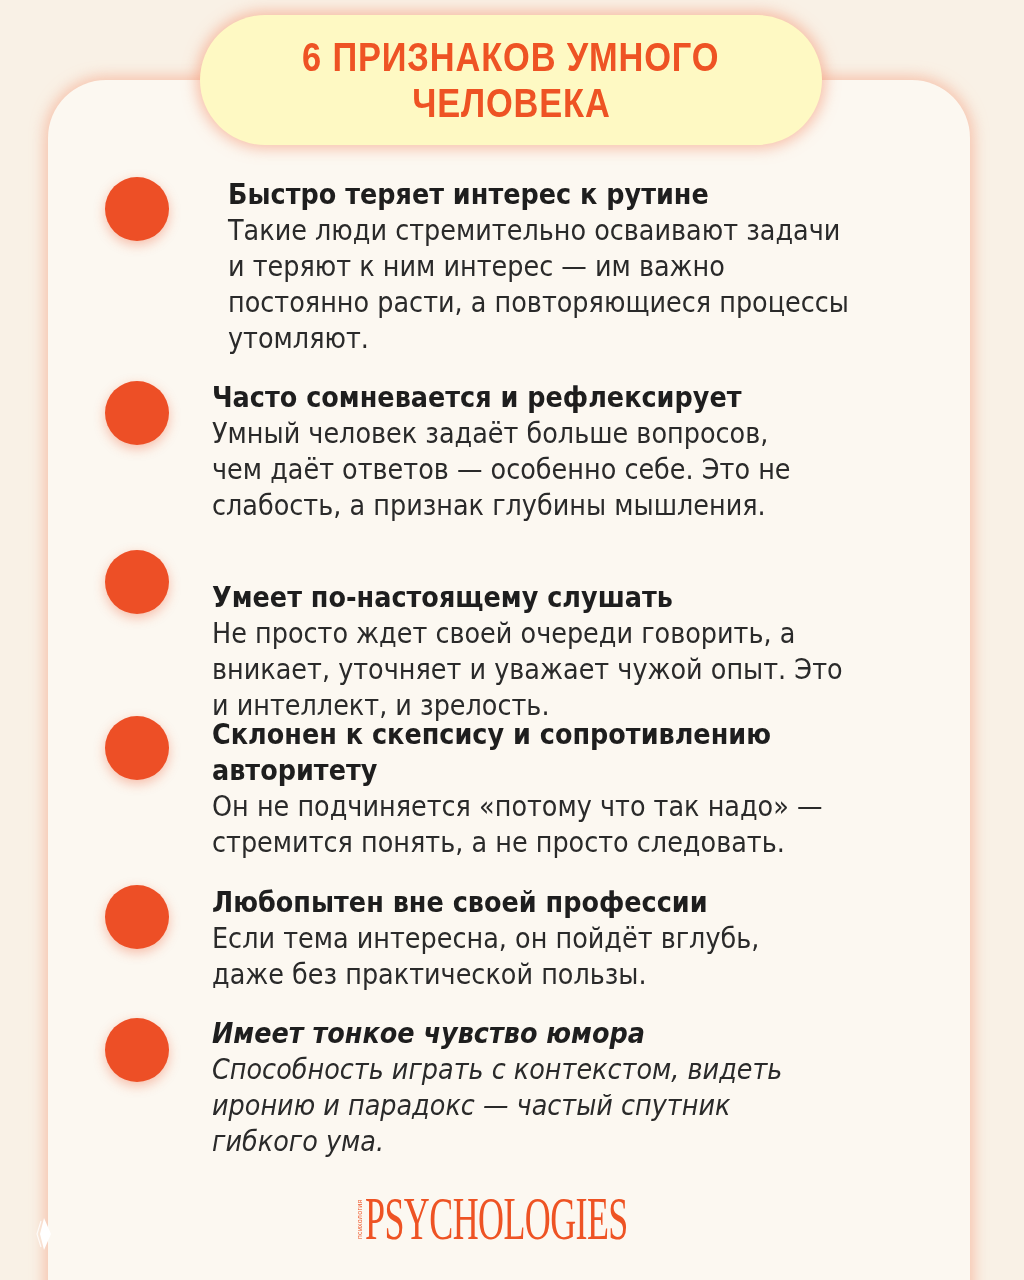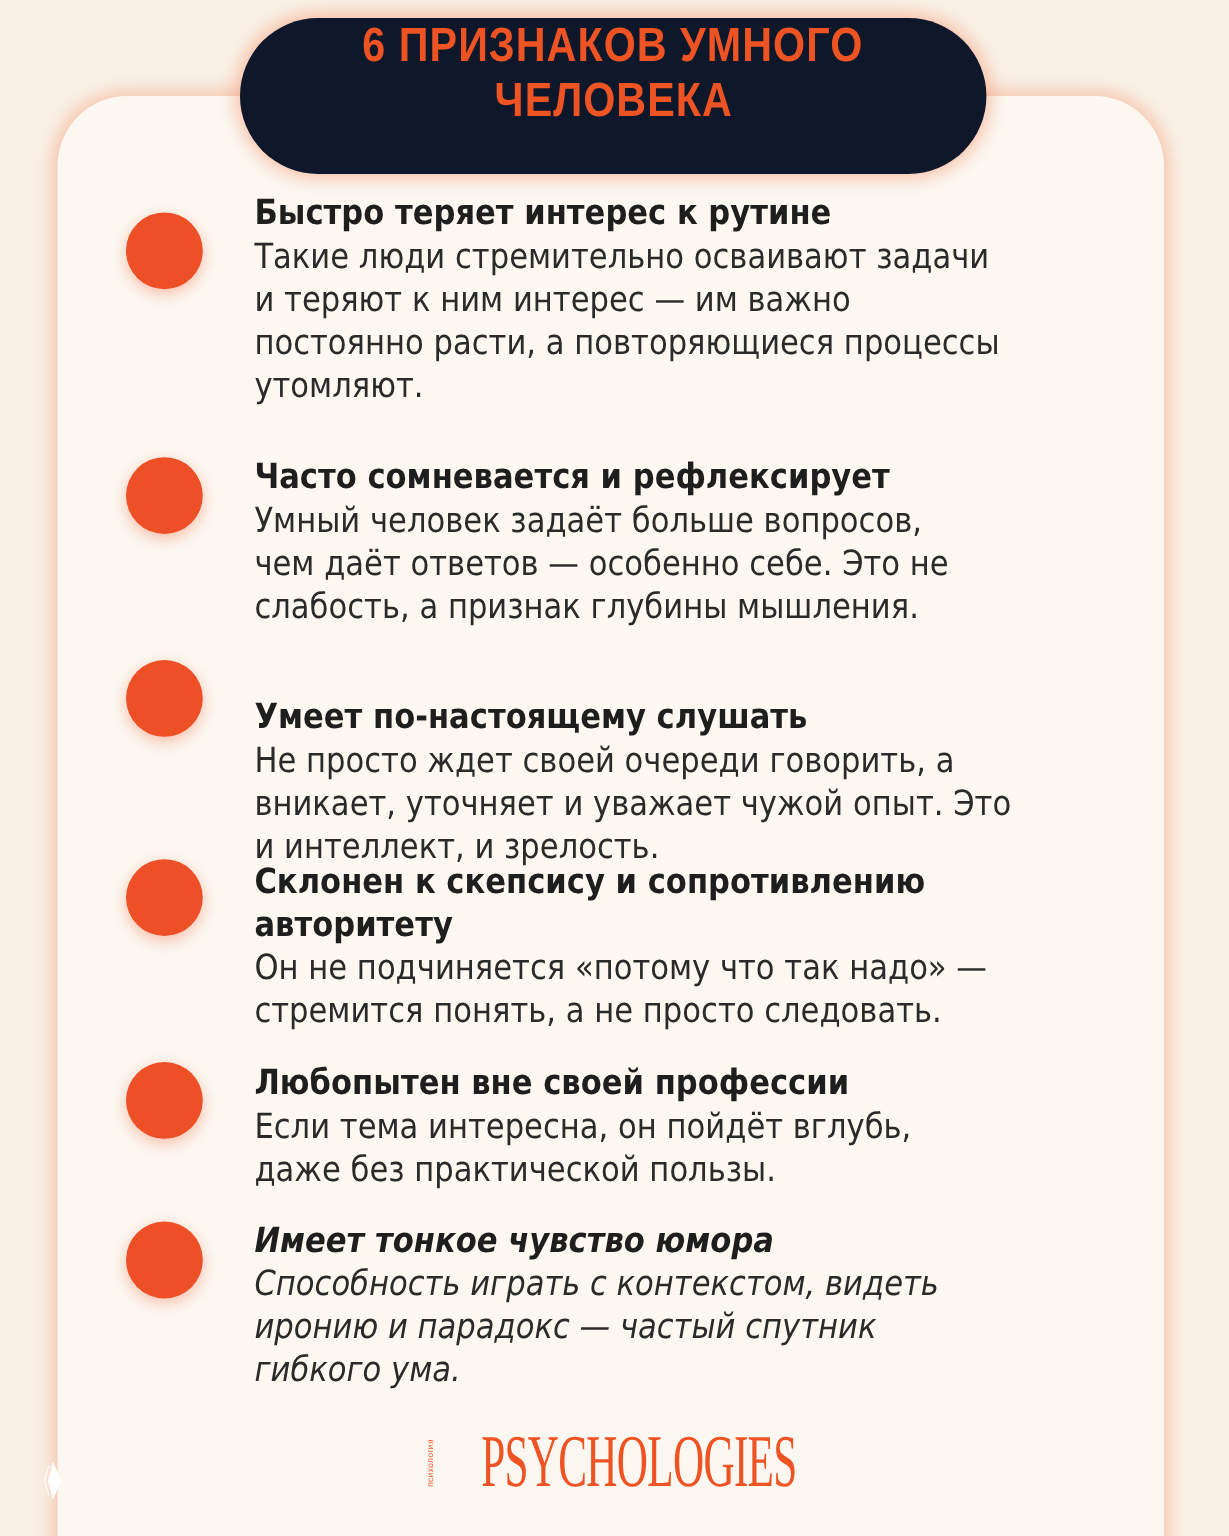--- a/index.html
+++ b/index.html
@@ -10,24 +10,24 @@
     font-family: "DejaVu Sans", sans-serif;
   }
   .card {
     position: absolute; left: 48px; top: 80px; width: 922px; height: 1240px;
     background: #fcf8f1;
     border-radius: 58px 58px 0 0;
     box-shadow: 0 0 14px 4px rgba(244,160,130,0.55);
   }
   .title-pill {
     position: absolute; left: 200px; top: 15px; width: 622px; height: 130px;
-    background: #0f172a;
+    background: #fef9c3;
     border-radius: 65px;
     box-shadow: 0 0 14px 4px rgba(244,150,115,0.55);
-    display: flex; flex-direction: column; align-items: center; justify-content: flex-start;
+    display: flex; flex-direction: column; align-items: center; justify-content: center;
     z-index: 2;
   }
   .title-line {
     color: #ee5324;
     font-family: "Liberation Sans", sans-serif;
     font-weight: 700;
     font-size: 40px;
     line-height: 46px;
     letter-spacing: 1px;
     transform: scaleX(0.86);
@@ -56,21 +56,21 @@
     font-size: 29px;
     line-height: 36px;
     color: #2a2a2a;
     transform: scaleX(0.88);
     transform-origin: left center;
     width: 820px;
   }
   .body div, .heading div { white-space: nowrap; }
   .logo {
     position: absolute; left: 356px; top: 1192px; height: 52px;
-    display: flex; align-items: flex-end; gap: 36px;
+    display: flex; align-items: flex-end;
   }
   .logo-small {
     writing-mode: vertical-rl; transform: rotate(180deg);
     font-family: "Liberation Sans", sans-serif;
     font-size: 7px; color: #ee5324; letter-spacing: 0.3px;
     margin-right: 2px; height: 50px; text-align: center;
   }
   .logo-main {
     font-family: "Liberation Serif", serif;
     font-size: 62px; line-height: 52px;
@@ -89,21 +89,21 @@
 
 <div class="card"></div>
 
 <div class="title-pill">
   <div class="title-line">6 ПРИЗНАКОВ УМНОГО</div>
   <div class="title-line">ЧЕЛОВЕКА</div>
 </div>
 
 <div class="item" style="top:0;">
   <div class="bullet" style="top:177px;"></div>
-  <div class="text" style="top:159px;">
+  <div class="text" style="top:176px;margin-left:16px;">
     <div class="heading">
       <div>Быстро теряет интерес к рутине</div>
     </div>
     <div class="body">
       <div>Такие люди стремительно осваивают задачи</div>
       <div>и теряют к ним интерес — им важно</div>
       <div>постоянно расти, а повторяющиеся процессы</div>
       <div>утомляют.</div>
     </div>
   </div>

